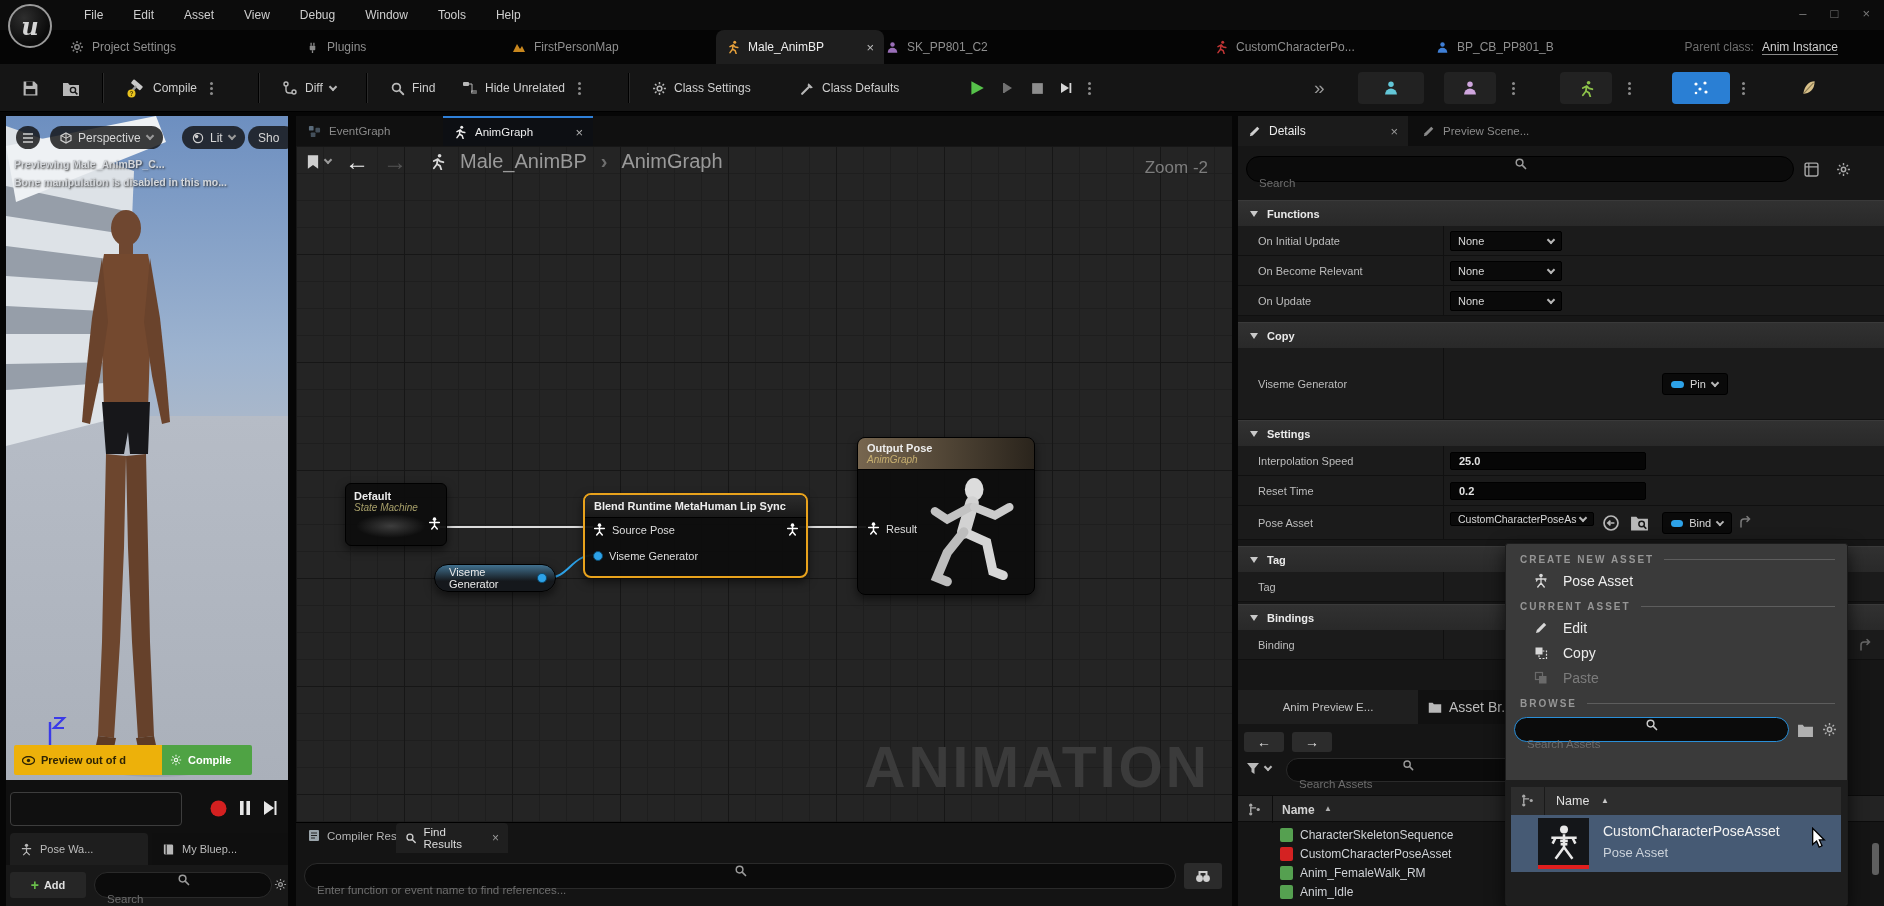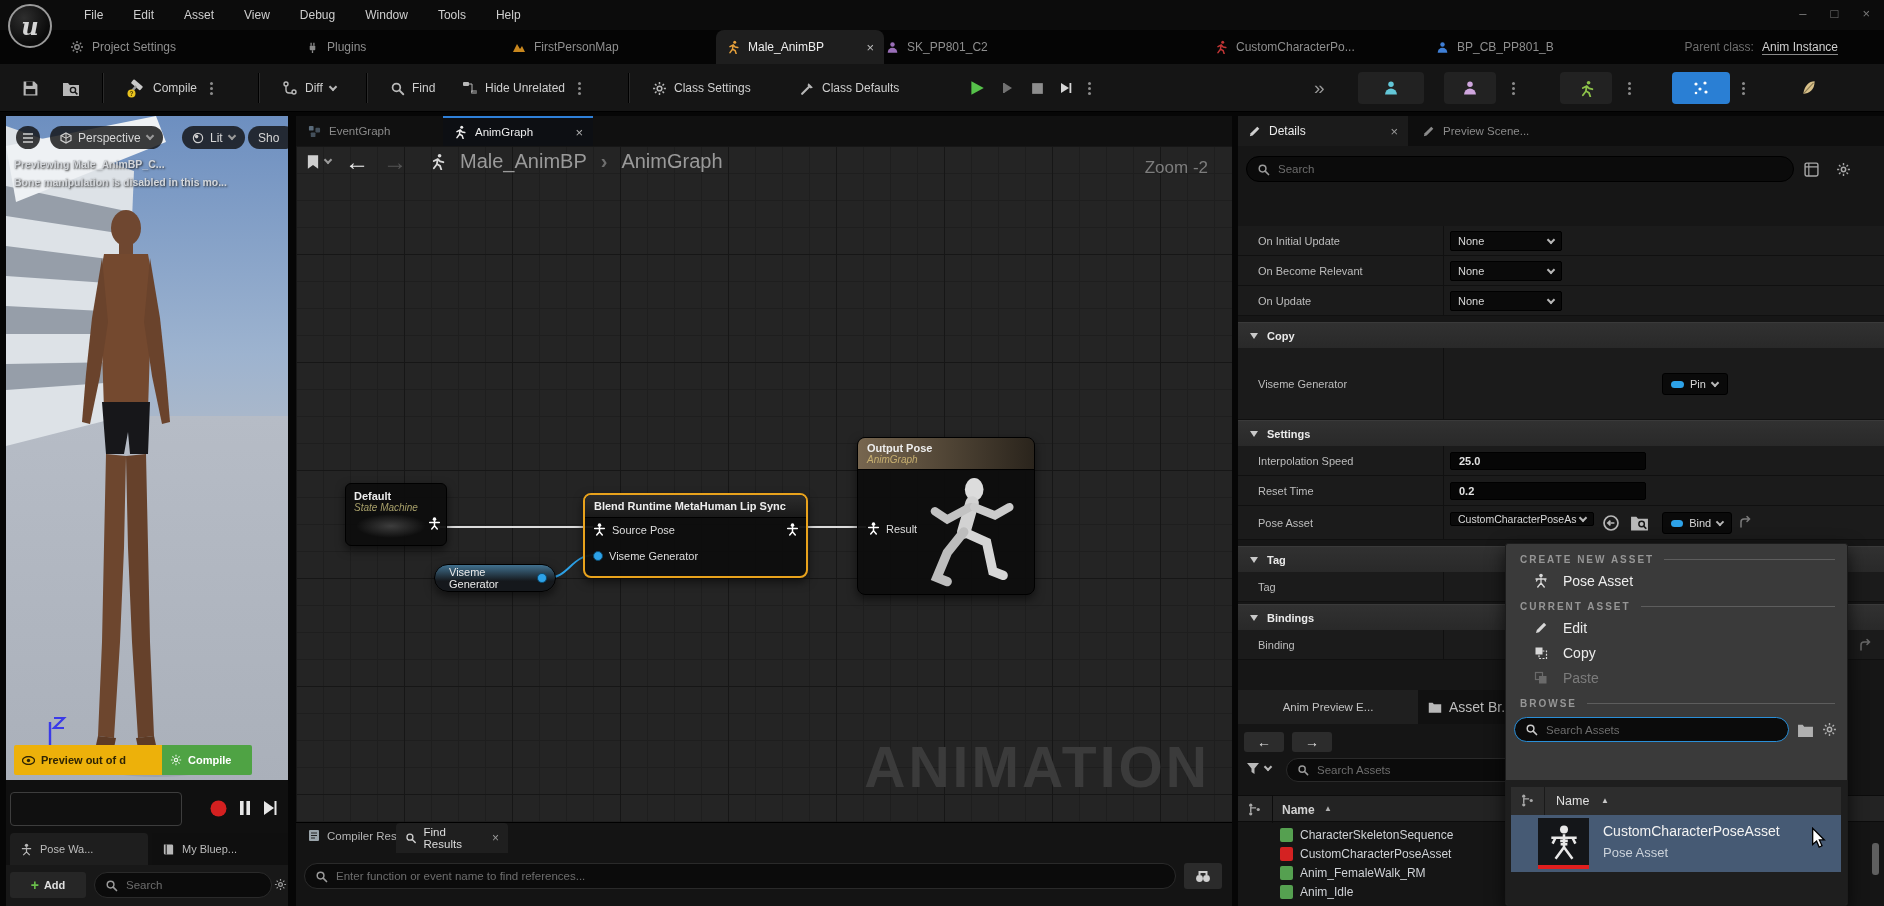--- a/index.html
+++ b/index.html
@@ -40,21 +40,21 @@
   .pane{position:absolute;top:116px;height:790px;background:#161616;overflow:hidden;}
   .viewportpane{left:6px;width:282px;background:#0c0c0c;}
   .graphpane{left:296px;width:936px;}
   .detailspane{left:1238px;width:646px;}
 
   
   .vp-pill{position:absolute;height:23px;border-radius:12px;background:rgba(18,18,20,.82);display:flex;align-items:center;gap:6px;padding:0 10px;color:#d6d6d6;font-size:12px;}
   .vp-overlay{position:absolute;color:#d3d6da;font-size:10.5px;font-weight:bold;text-shadow:1px 1px 2px rgba(30,30,30,.9);white-space:nowrap;}
   .warnbar{position:absolute;height:30px;display:flex;align-items:center;gap:6px;font-weight:bold;font-size:11px;}
   .vtab{position:absolute;height:32px;display:flex;align-items:center;gap:7px;padding:0 10px;font-size:11px;color:#bdbdbd;}
-  .searchbox{display:flex;align-items:center;gap:6px;background:#0b0b0b;border:1px solid #2a2a2a;border-radius:13px;padding:0 10px;color:#777;}
+  .searchbox{display:flex;align-items:center;gap:6px;background:#0b0b0b;border:1px solid #2a2a2a;border-radius:13px;padding:0 10px;color:#777;flex-direction:column;}
   .searchbox input{background:transparent;border:0;outline:0;color:#ccc;font-size:11.5px;width:100%;font-family:inherit;}
   .searchbox input::placeholder{color:#6d6d6d;}
 
   
   .doctab{position:absolute;top:0;height:30px;display:flex;align-items:center;gap:8px;padding:0 10px;font-size:11.5px;color:#8a8a8a;}
   .doctab.active{background:#0d0f13;border-top:2px solid #2f80d8;color:#ededed;}
   .canvas{position:absolute;left:0;top:30px;width:936px;height:676px;background-color:#242424;
     background-image:linear-gradient(#161616 1px,transparent 1px),linear-gradient(90deg,#161616 1px,transparent 1px),
                      linear-gradient(#1e1e1e 1px,transparent 1px),linear-gradient(90deg,#1e1e1e 1px,transparent 1px);
     background-size:108px 108px,108px 108px,27px 27px,27px 27px;}
@@ -619,20 +619,24 @@
     </div>
     <svg class="abs" style="left:566px;top:46px;" width="15" height="15" viewBox="0 0 14 14">
         <rect x="1" y="1" width="12" height="12" rx="1.5" fill="none" stroke="#a8a8a8" stroke-width="1.3"></rect>
         <path d="M4.5 1v12M1 4.5h12" stroke="#a8a8a8" stroke-width="1.1"></path>
       </svg>
     <svg class="abs" style="left:598px;top:46px;color:#a8a8a8;" width="15" height="15" viewBox="0 0 14 14">
         <circle cx="7" cy="7" r="2" fill="none" stroke="currentColor" stroke-width="1.4"></circle>
         <path d="M7 1v2M7 11v2M1 7h2M11 7h2M2.8 2.8l1.4 1.4M9.8 9.8l1.4 1.4M11.2 2.8L9.8 4.2M4.2 9.8l-1.4 1.4" stroke="currentColor" stroke-width="1.3"></path>
       </svg>
 
+    <div class="shead" style="top:84px;">
+      <span class="tri"></span>
+      <span>Functions</span>
+    </div>
     <div class="drow" style="top:110px;height:30px;">
       <span class="dlabel" style="top:9px;">On Initial Update</span>
       <div class="dsplit"></div>
       <div class="combo" style="left:212px;top:5px;width:112px;">
         <span>None</span>
           <span class="chev"></span>
       </div>
     </div>
     <div class="drow" style="top:140px;height:30px;">
       <span class="dlabel" style="top:9px;">On Become Relevant</span>

